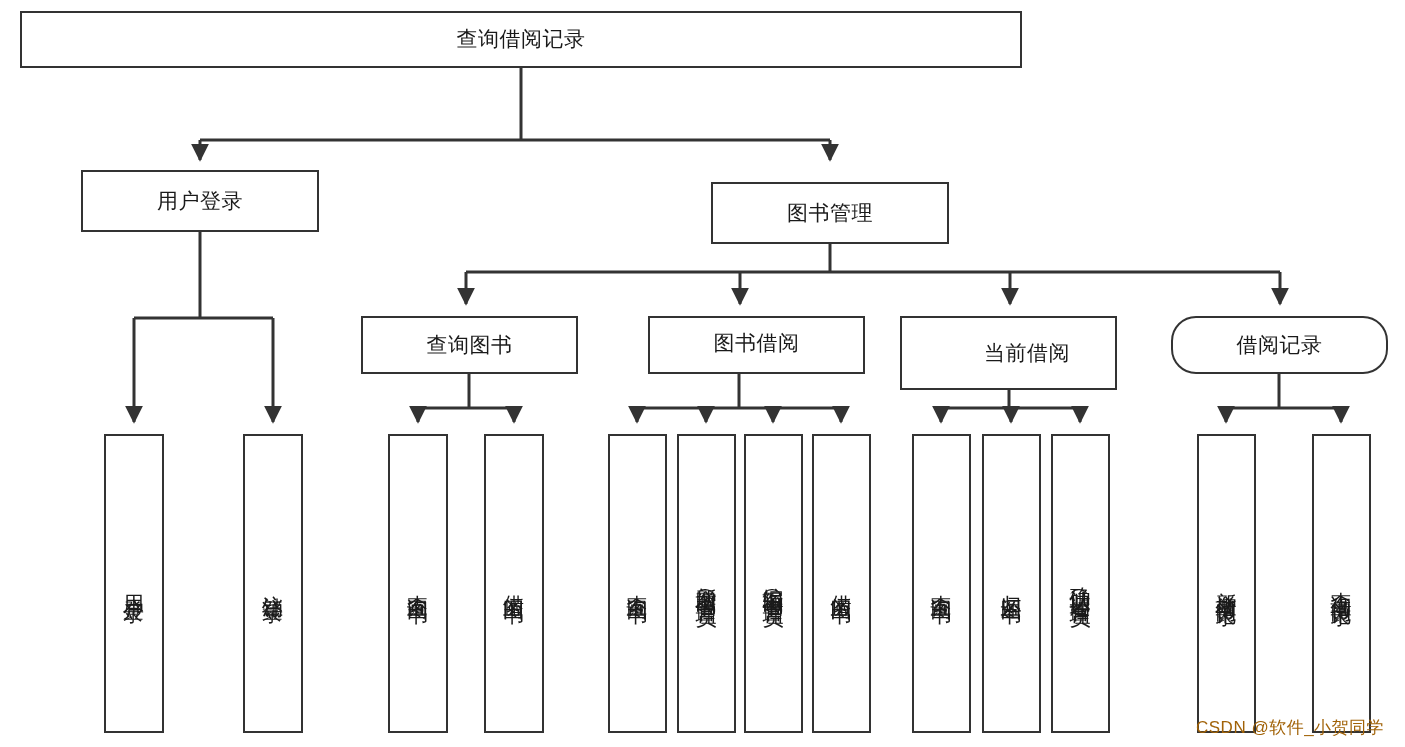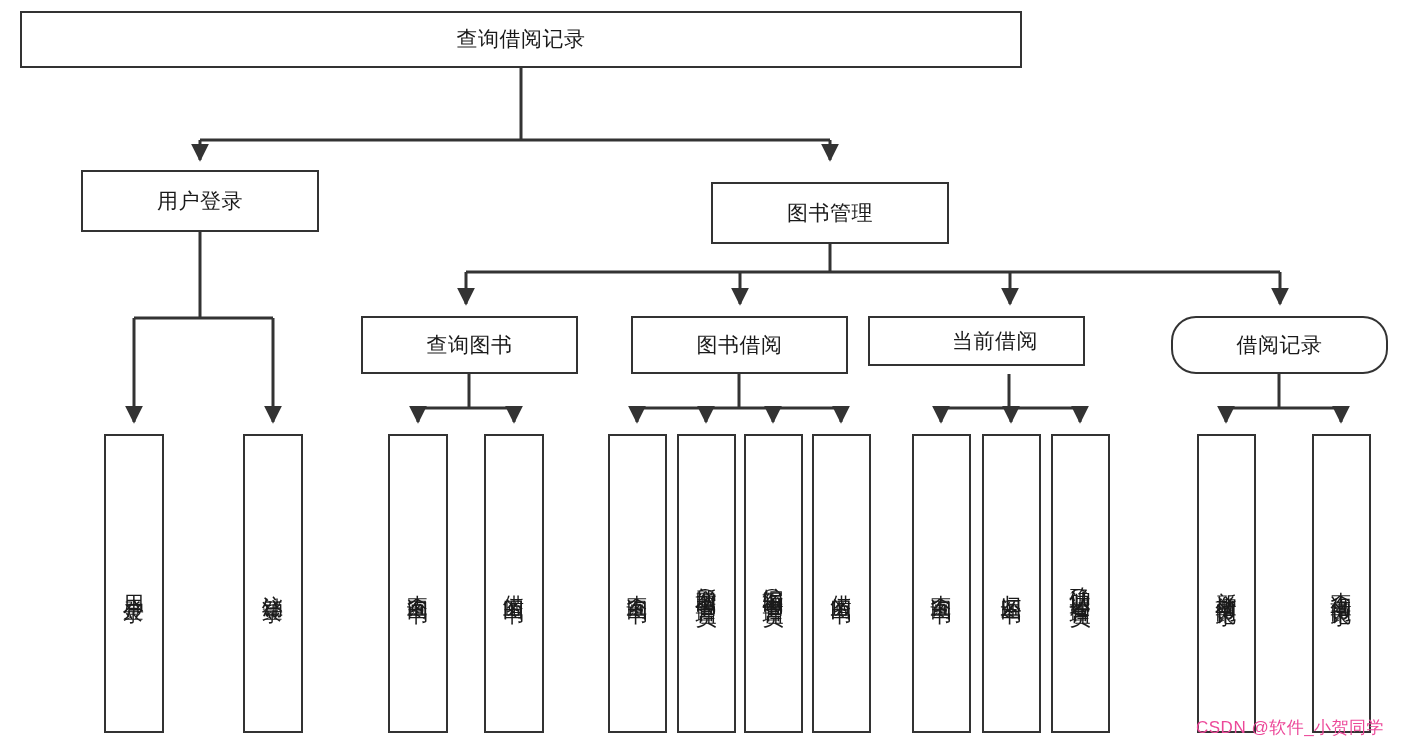--- a/index.html
+++ b/index.html
@@ -124,24 +124,24 @@
       </div>
       <div class="node horiz" style="left: 81px; top: 170px; width: 238px; height: 62px; border-color: rgb(51, 51, 51);">
         <span class="lbl">用户登录</span>
       </div>
       <div class="node horiz" style="left: 711px; top: 182px; width: 238px; height: 62px; border-color: rgb(51, 51, 51);">
         <span class="lbl">图书管理</span>
       </div>
       <div class="node horiz" style="left: 361px; top: 316px; width: 217px; height: 58px; border-color: rgb(51, 51, 51);">
         <span class="lbl">查询图书</span>
       </div>
-      <div class="node horiz" style="left: 631px; top: 316px; width: 217px; height: 58px; border-color: rgb(51, 51, 51);">
+      <div class="node horiz" style="left: 648px; top: 316px; width: 217px; height: 58px; border-color: rgb(51, 51, 51); font-family: Liberation Mono, monospace;">
         <span class="lbl">图书借阅</span>
       </div>
-      <div class="node horiz" style="left: 868px; top: 316px; width: 217px; height: 50px; border-color: rgb(51, 51, 51); padding-left: 37px;">
+      <div class="node horiz" style="left: 900px; top: 316px; width: 217px; height: 74px; border-color: rgb(51, 51, 51); padding-left: 37px;">
         <span class="lbl">当前借阅</span>
       </div>
       <div class="node horiz" style="left: 1171px; top: 316px; width: 217px; height: 58px; border-color: rgb(51, 51, 51); border-radius: 25px;">
         <span class="lbl">借阅记录</span>
       </div>
       <div class="node vert" style="left: 104px; top: 434px; width: 60px; height: 299px; border-color: rgb(51, 51, 51);">
         <span class="lbl">用户登录</span>
       </div>
       <div class="node vert" style="left: 243px; top: 434px; width: 60px; height: 299px; border-color: rgb(51, 51, 51);">
         <span class="lbl">注销登录</span>
@@ -174,15 +174,15 @@
         <span class="lbl">确认归还（管理员）</span>
       </div>
       <div class="node vert" style="left: 1197px; top: 434px; width: 59px; height: 299px; border-color: rgb(51, 51, 51);">
         <span class="lbl">新增借阅记录</span>
       </div>
       <div class="node vert" style="left: 1312px; top: 434px; width: 59px; height: 299px; border-color: rgb(51, 51, 51);">
         <span class="lbl">查询借阅记录</span>
       </div>
     </div>
 
-  <div class="watermark" style="left: 1196px; top: 716px; color: #ec4899;">CSDN @软件_小贺同学</div>
+  <div class="watermark" style="left: 1196px; top: 716px; color: #a16207;">CSDN @软件_小贺同学</div>
 
 </div>
 
 </body></html>

